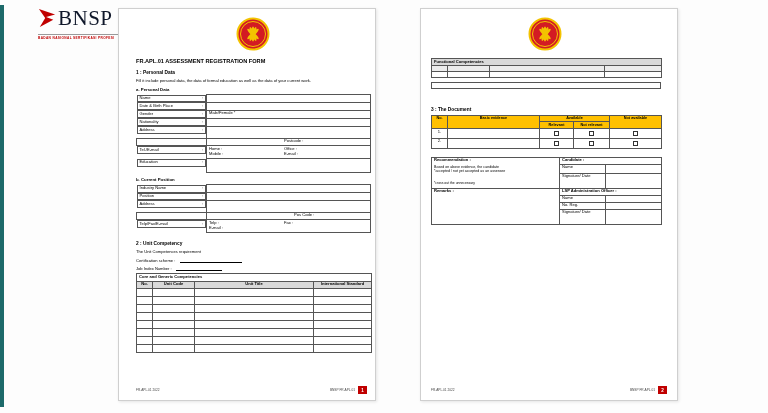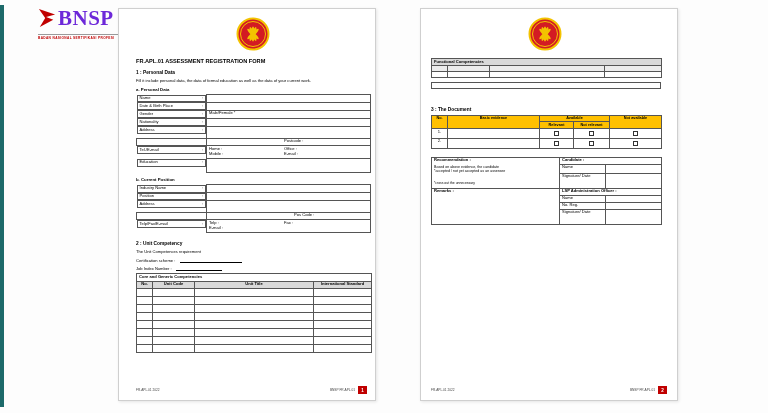--- a/index.html
+++ b/index.html
@@ -4,21 +4,21 @@
 <style>
   html,body{margin:0;padding:0;}
   body{
     width:768px;height:413px;position:relative;overflow:hidden;
     background:#fdfdfd;font-family:"Liberation Sans",sans-serif;color:#000;
   }
   .accent-strip{position:absolute;left:0;top:5px;width:4px;height:402px;background:#1d6a6a;}
   
   .brand{position:absolute;left:38px;top:8px;width:100px;}
   .brand-row{display:flex;align-items:flex-start;gap:2px;}
-  .brand-name{font-family:"Liberation Serif",serif;font-weight:bold;font-size:21px;line-height:1;color:#6d28d9;letter-spacing:.5px;}
+  .brand-name{font-family:"Liberation Serif",serif;font-weight:normal;font-size:21px;line-height:1;color:#0f172a;letter-spacing:.5px;}
   .brand-tagline{margin-top:2px;border-top:.6px solid #9a9a9a;padding-top:1px;font-size:3.2px;letter-spacing:.35px;color:#c00000;font-weight:bold;}
   
   .page{position:absolute;top:8px;width:258px;height:393px;background:#fff;border:1px solid #cfcfcf;box-shadow:1px 1px 3px rgba(0,0,0,.10);box-sizing:border-box;}
   #page1{left:118px;}
   #page2{left:420px;}
   .inner1{position:relative;height:100%;padding:6px 6px 0 17px;box-sizing:border-box;}
   .inner2{position:relative;height:100%;padding:6px 18px 0 10px;box-sizing:border-box;}
   .asean{display:block;margin:2px auto 7px;}
   
   .t-title{font-size:5.6px;font-weight:bold;margin:0 0 6px;}

